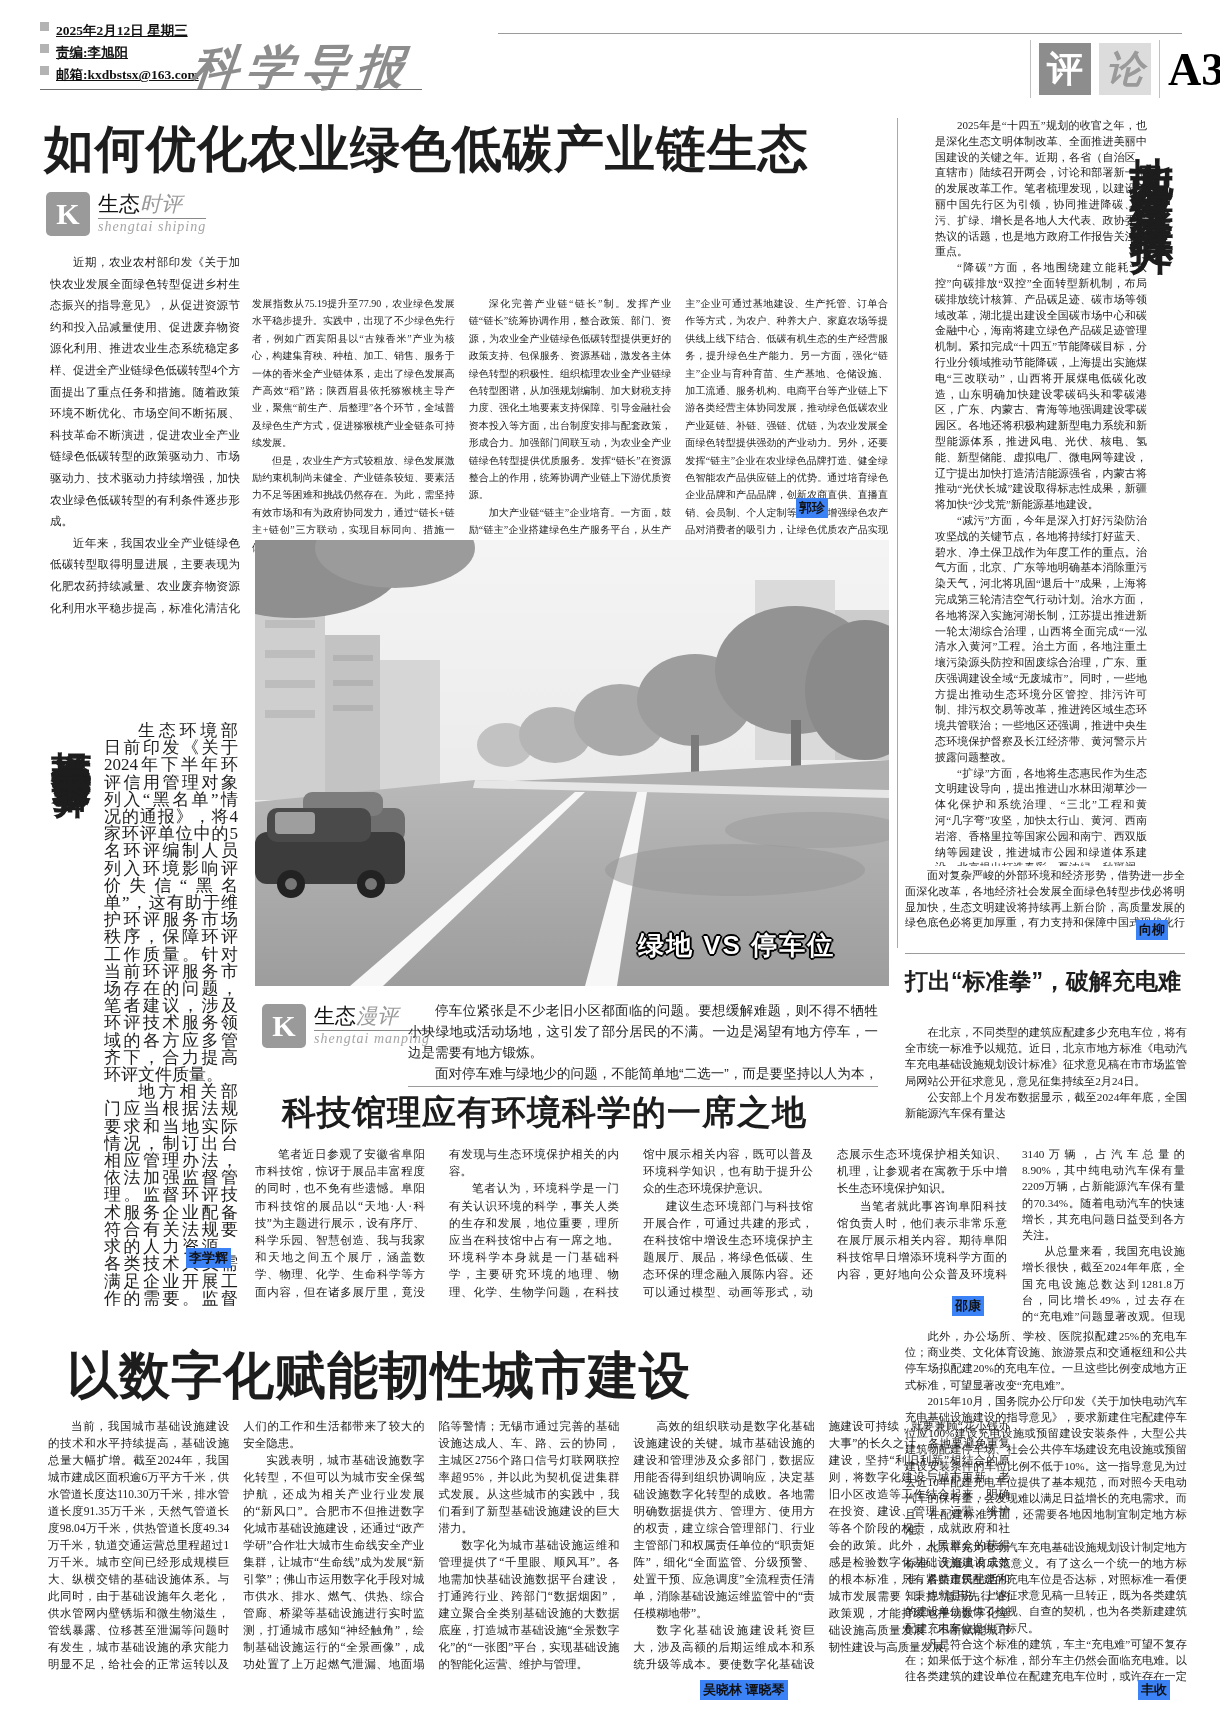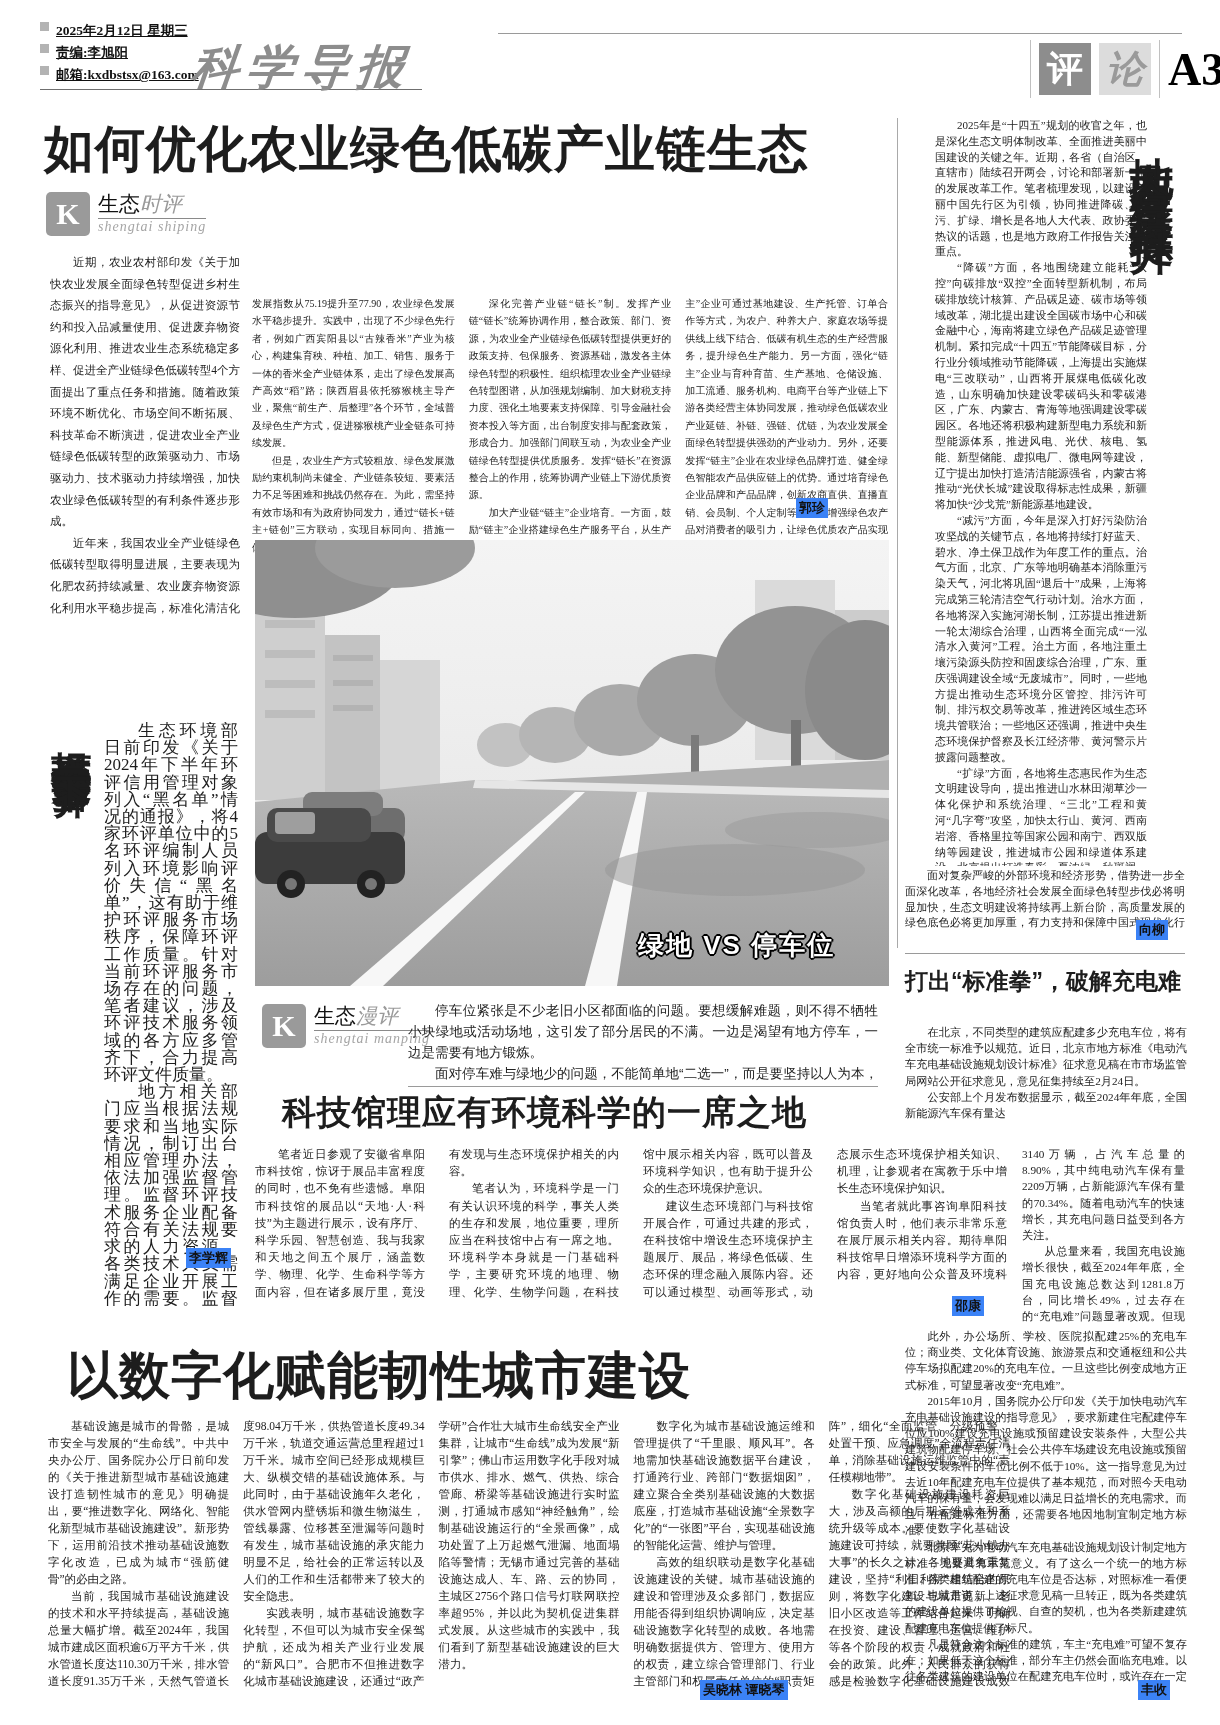--- a/index.html
+++ b/index.html
@@ -255,21 +255,20 @@
   <div id="a4-body" class="abs just clip">
     <p>笔者近日参观了安徽省阜阳市科技馆，惊讶于展品丰富程度的同时，也不免有些遗憾。阜阳市科技馆的展品以“天地·人·科技”为主题进行展示，设有序厅、科学乐园、智慧创造、我与我家和天地之间五个展厅，涵盖数学、物理、化学、生命科学等方面内容，但在诸多展厅里，竟没有发现与生态环境保护相关的内容。</p>
     <p>笔者认为，环境科学是一门有关认识环境的科学，事关人类的生存和发展，地位重要，理所应当在科技馆中占有一席之地。环境科学本身就是一门基础科学，主要研究环境的地理、物理、化学、生物学问题，在科技馆中展示相关内容，既可以普及环境科学知识，也有助于提升公众的生态环境保护意识。</p>
     <p>建议生态环境部门与科技馆开展合作，可通过共建的形式，在科技馆中增设生态环境保护主题展厅、展品，将绿色低碳、生态环保的理念融入展陈内容。还可以通过模型、动画等形式，动态展示生态环境保护相关知识、机理，让参观者在寓教于乐中增长生态环境保护知识。</p>
     <p>当笔者就此事咨询阜阳科技馆负责人时，他们表示非常乐意在展厅展示相关内容。期待阜阳科技馆早日增添环境科学方面的内容，更好地向公众普及环境科学知识，带动更多人关心、支持和参与生态环境保护。</p>
   </div>
   <span id="by-shaokang" class="byline sans">邵康</span>
 
   <div id="a6-headline" class="abs sans">以数字化赋能韧性城市建设</div>
   <div id="a6-body" class="abs just clip">
-    <p>基础设施是城市的骨骼，是城市安全与发展的“生命线”。中共中央办公厅、国务院办公厅日前印发的《关于推进新型城市基础设施建设打造韧性城市的意见》明确提出，要“推进数字化、网络化、智能化新型城市基础设施建设”。新形势下，运用前沿技术推动基础设施数字化改造，已成为城市“强筋健骨”的必由之路。</p>
     <p>当前，我国城市基础设施建设的技术和水平持续提高，基础设施总量大幅扩增。截至2024年，我国城市建成区面积逾6万平方千米，供水管道长度达110.30万千米，排水管道长度91.35万千米，天然气管道长度98.04万千米，供热管道长度49.34万千米，轨道交通运营总里程超过1万千米。城市空间已经形成规模巨大、纵横交错的基础设施体系。与此同时，由于基础设施年久老化，供水管网内壁锈垢和微生物滋生，管线暴露、位移甚至泄漏等问题时有发生，城市基础设施的承灾能力明显不足，给社会的正常运转以及人们的工作和生活都带来了较大的安全隐患。</p>
     <p>实践表明，城市基础设施数字化转型，不但可以为城市安全保驾护航，还成为相关产业行业发展的“新风口”。合肥市不但推进数字化城市基础设施建设，还通过“政产学研”合作壮大城市生命线安全产业集群，让城市“生命线”成为发展“新引擎”；佛山市运用数字化手段对城市供水、排水、燃气、供热、综合管廊、桥梁等基础设施进行实时监测，打通城市感知“神经触角”，绘制基础设施运行的“全景画像”，成功处置了上万起燃气泄漏、地面塌陷等警情；无锡市通过完善的基础设施达成人、车、路、云的协同，主城区2756个路口信号灯联网联控率超95%，并以此为契机促进集群式发展。从这些城市的实践中，我们看到了新型基础设施建设的巨大潜力。</p>
     <p>数字化为城市基础设施运维和管理提供了“千里眼、顺风耳”。各地需加快基础设施数据平台建设，打通跨行业、跨部门“数据烟囱”，建立聚合全类别基础设施的大数据底座，打造城市基础设施“全景数字化”的“一张图”平台，实现基础设施的智能化运营、维护与管理。</p>
     <p>高效的组织联动是数字化基础设施建设的关键。城市基础设施的建设和管理涉及众多部门，数据应用能否得到组织协调响应，决定基础设施数字化转型的成败。各地需明确数据提供方、管理方、使用方的权责，建立综合管理部门、行业主管部门和权属责任单位的“职责矩阵”，细化“全面监管、分级预警、处置干预、应急调度”全流程责任清单，消除基础设施运维监管中的“责任模糊地带”。</p>
     <p>数字化基础设施建设耗资巨大，涉及高额的后期运维成本和系统升级等成本。要使数字化基础设施建设可持续，就要兼顾“花小钱办大事”的长久之计。各地要避免重复建设，坚持“利旧利新”相结合的原则，将数字化建设与城市更新、老旧小区改造等工作结合起来，明确在投资、建设、管理、运营、维护等各个阶段的权责，成就政府和社会的政策。此外，人民群众的获得感是检验数字化基础设施建设成效的根本标准，只有紧贴市民生活和城市发展需要，秉持“急用先行”的政策观，才能持续地推动数字化基础设施高质量发展，不断赋能城市韧性建设与高质量发展。</p>
   </div>
   <span id="by-wutan" class="byline sans">吴晓林  谭晓琴</span>
 
 </div>
 

